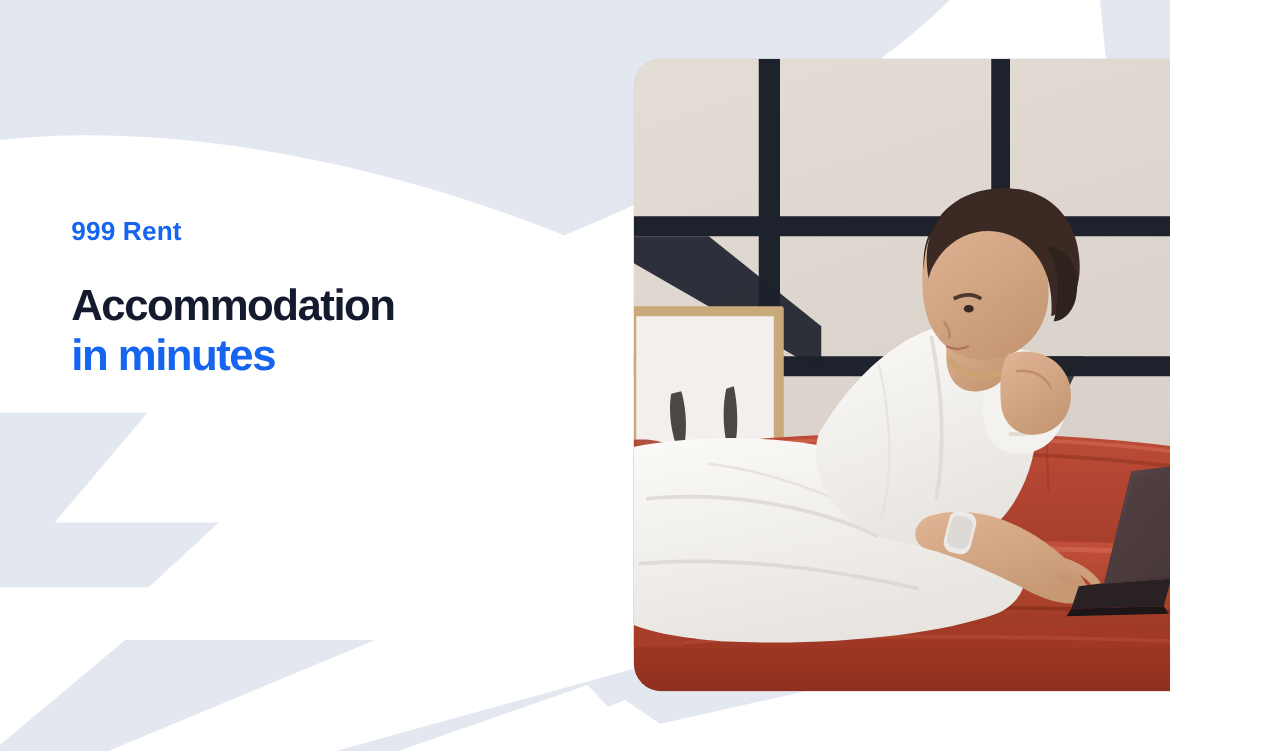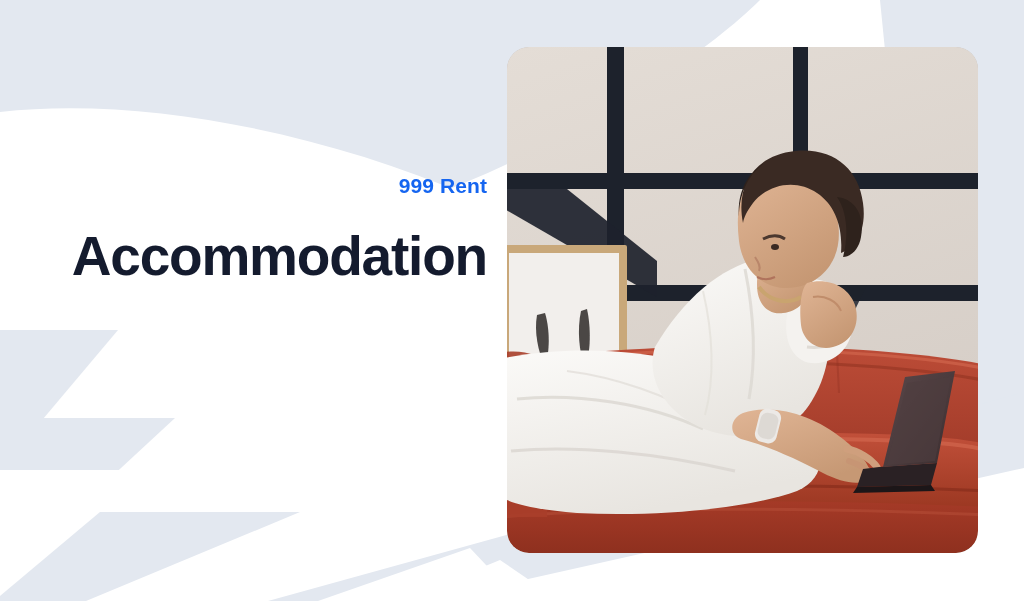--- a/index.html
+++ b/index.html
@@ -4,24 +4,23 @@
 <style>
   html,body{margin:0;padding:0;}
   body{
     width:1024px;height:601px;
     background:#ffffff;
     font-family:"Liberation Sans", sans-serif;
     overflow:hidden;
   }
   .banner{
     position:relative;
-    width:1024px;height:601px;
+    width:936px;height:601px;
     background:#ffffff;
     overflow:hidden;
-    text-align:right;
   }
 
   
   .bg-layer{position:absolute;inset:0;overflow:hidden;}
   .bg-layer svg{display:block;width:1024px;height:601px;}
 
   
   .text-col{
     position:absolute;
     left:57px;top:174px;
@@ -30,21 +29,21 @@
   .eyebrow{
     font-size:21px;
     font-weight:bold;
     letter-spacing:.1px;
     color:#1565f0;
     margin:0 0 28px 0;
     line-height:1.1;
   }
   .headline{
     margin:0;
-    font-size:55px;
+    font-size:35px;
     font-weight:bold;
     line-height:1.14;
     letter-spacing:-1.2px;
     color:#141b2e;
   }
   .headline .accent{color:#1565f0;display:block;}
   .headline .l1,.headline .l2{display:block;}
 
   
   .photo-card{
@@ -96,20 +95,21 @@
 
       <path d="M400,601 L500,560 L560,601 Z" fill="#ffffff"></path>
       <path d="M318,601 L470,548 L520,601 Z" fill="#ffffff"></path>
     </svg>
   </div>
 
   <div class="text-col">
     <p class="eyebrow">999 Rent</p>
     <h1 class="headline">
       <span class="l1">Accommodation</span>
+      <span class="accent">in minutes</span>
     </h1>
   </div>
 
   <div class="photo-card">
     <svg viewBox="0 0 471 506" xmlns="http://www.w3.org/2000/svg">
       <defs>
         <linearGradient id="wallG" x1="0" y1="0" x2="0.3" y2="1">
           <stop offset="0" stop-color="#e4ddd6"></stop>
           <stop offset="1" stop-color="#d5cdc6"></stop>
         </linearGradient>

